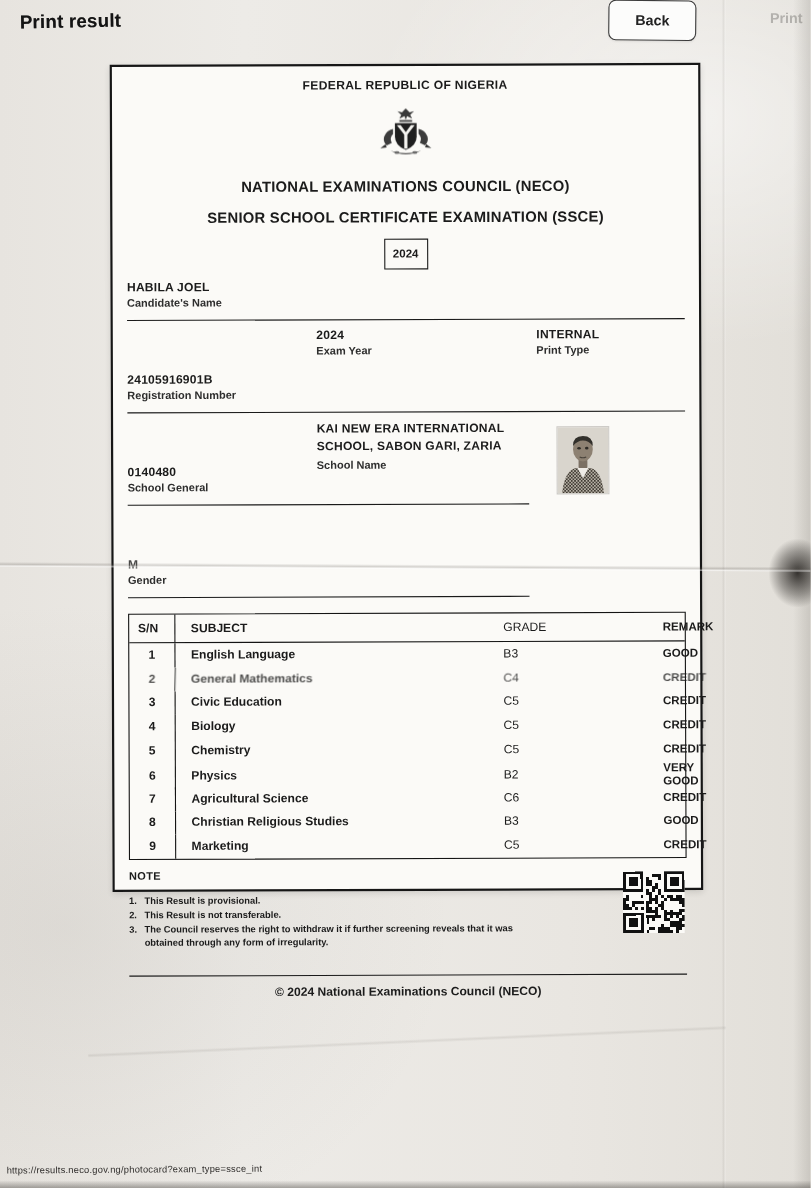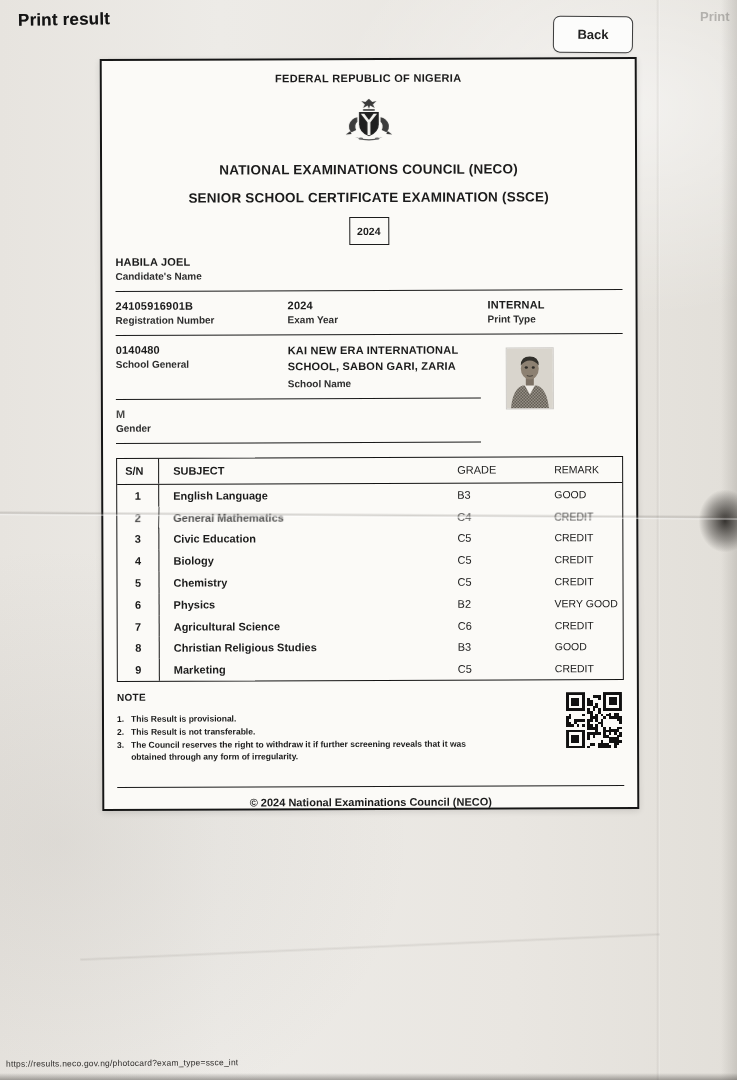--- a/index.html
+++ b/index.html
@@ -14,21 +14,21 @@
       linear-gradient(90deg,#e7e4df 0%, #edebe7 30%, #e9e6e1 70%, #e2dfd9 100%);
     position:relative;
   }
   .page-title{
     position:absolute; top:10px; left:18px;
     font-size:17px; font-weight:700; letter-spacing:0.2px;
     transform:rotate(-1deg); color:#141414;
     text-shadow:0 0 0.6px rgba(0,0,0,0.45);
   }
   .back-btn{
-    position:absolute; top:16px; left:553px; width:80px; height:37px;
+    position:absolute; top:0; left:553px; width:80px; height:37px;
     background:#fcfcfb; border:1.5px solid #3c3c3c; border-radius:7px;
     font-size:13px; font-weight:700; color:#222;
     display:flex; align-items:center; justify-content:center;
     transform:rotate(0.6deg);
     box-shadow:0 1px 2px rgba(0,0,0,0.08);
   }
   .print-faint{
     position:absolute; top:9px; left:700px; width:40px; overflow:hidden;
     font-size:13px; font-weight:700; color:rgba(90,88,84,0.38);
     white-space:nowrap;
@@ -45,36 +45,36 @@
   .c-emblem{ display:flex; justify-content:center; margin:10px 0 4px 0; }
   .c-council{ text-align:center; font-size:13.5px; font-weight:700; margin-top:10px; letter-spacing:0.2px;}
   .c-exam{ text-align:center; font-size:13.5px; font-weight:700; margin-top:13px; letter-spacing:0.2px;}
   .c-yearbox{ width:40px; height:28px; border:1.5px solid #1c1c1c; margin:12px auto 10px auto;
     display:flex; align-items:center; justify-content:center; font-size:10.5px; font-weight:700;}
   .field .val{ font-size:11px; font-weight:700; letter-spacing:0.2px; }
   .field .lbl{ font-size:10px; font-weight:700; color:#2e2e2e; margin-top:3px; }
   .rule{ border-top:1.6px solid #1a1a1a; margin:9px 0 8px 0; }
   .rule.short{ width:72%; }
   .cols{ display:flex; }
-  .col-a{ width:172px; }
+  .col-a{ width:172px;margin-top:40px; }
   .col-b{ width:200px; }
   .col-c{ flex:1; }
   .schoolwrap{ position:relative; }
   .photo{ position:absolute; right:70px; top:6px; width:46px; height:60px;
     outline:1px solid rgba(120,115,108,0.35); }
   
   .rtable{ border:1.6px solid #141414; margin-top:14px; }
   .trow{ display:grid; grid-template-columns:42px 298px 97px 1fr; align-items:center; height:21.8px; }
   .trow.head{ height:26px; border-bottom:1.6px solid #141414; }
   .trow .c-sn{ border-right:1.6px solid #141414; align-self:stretch; display:flex; align-items:center; justify-content:center;
     font-size:11px; font-weight:700; }
   .trow.head .c-sn{ justify-content:flex-start; padding-left:8px; }
   .trow .c-sub{ padding-left:14px; font-size:11px; font-weight:700; }
   .trow .c-gr{ font-size:11px; font-weight:400; }
-  .trow .c-rm{ font-size:10.5px; font-weight:400; }
+  .trow .c-rm{ font-size:10.5px; font-weight:700;margin-left:48px; }
   .trow.fold{ transform:skewX(-1.5deg) scaleY(0.97); opacity:0.78; filter:blur(0.25px); }
   
   .note{ position:relative; margin-top:10px; min-height:86px; }
   .note-h{ font-size:10px; font-weight:700; letter-spacing:0.3px; }
   .note-items{ margin-top:10px; }
   .note-item{ display:flex; font-size:8.5px; font-weight:700; line-height:1.5; width:360px; }
   .note-item .n{ width:14px; flex:none; }
   .qr{ position:absolute; right:2px; top:2px; width:56px; height:56px; }
   .c-footer{ text-align:center; font-size:11px; font-weight:700; padding:9px 0 10px 0; }
   .url-cap{ position:absolute; left:6px; top:1058px; font-size:8.5px; color:#2f2d2b; letter-spacing:0.2px;

